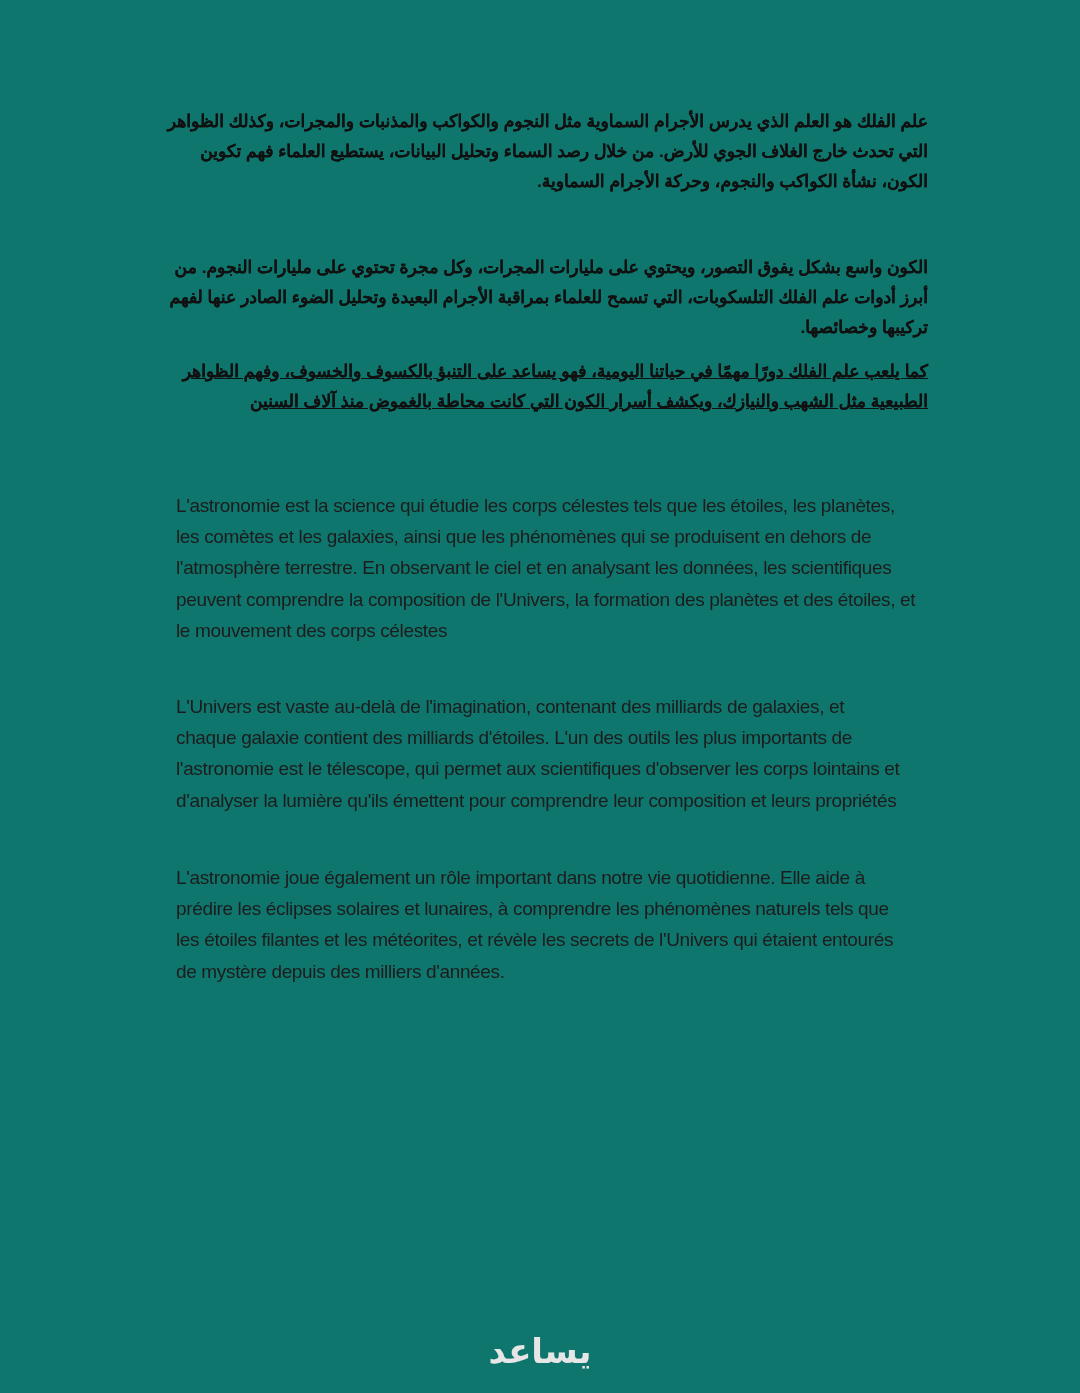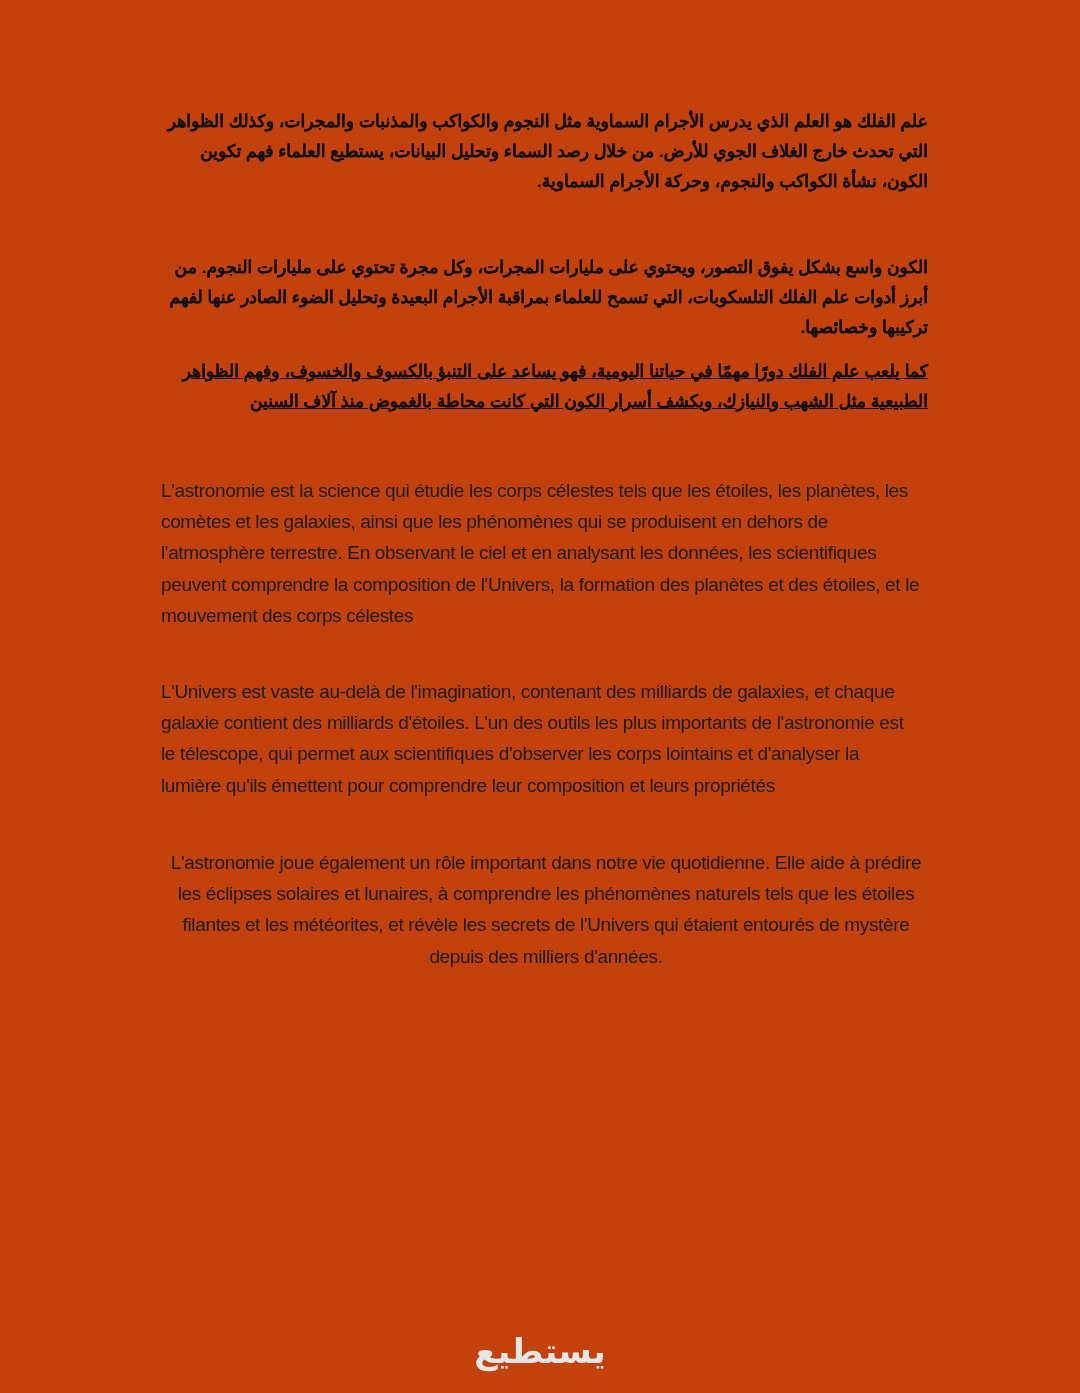--- a/index.html
+++ b/index.html
@@ -12,21 +12,21 @@
       height: 1393px;
       position: relative;
       overflow: hidden;
       color: #1a1a1a;
     }
     .page {
       position: absolute;
       left: 0; top: 0;
       width: 1080px;
       height: 1393px;
-      background: #c2410c;
+      background: #0f766e;
     }
     .ar-section {
       position: absolute;
       left: 160px;
       top: 106px;
       width: 768px;
       direction: rtl;
       text-align: right;
       font-family: "Liberation Sans", sans-serif;
       font-size: 17.2px;
@@ -49,24 +49,24 @@
       top: 475px;
       width: 770px;
       direction: ltr;
       text-align: left;
       font-family: "Liberation Sans", sans-serif;
       font-size: 19px;
       line-height: 31.2px;
       color: #1c1c1c;
       letter-spacing: -0.35px;
     }
-    .fr-section p { margin: 0; }
+    .fr-section p { margin: 15px; }
     .fr-p1 { position: absolute; top: 0; left: 0; right: 0; }
     .fr-p2 { position: absolute; top: 201px; left: 0; right: 16px; }
-    .fr-p3 { position: absolute; top: 372px; left: 0; right: 0; text-align: center; }
+    .fr-p3 { position: absolute; top: 372px; left: 0; right: 0; }
 
     .watermark {
       position: absolute;
       left: 472px;
       top: 1331px;
       width: 136px;
       height: 40px;
       font-family: "DejaVu Sans", sans-serif;
       font-size: 34px;
       font-weight: bold;
@@ -87,15 +87,15 @@
     <p class="ar-p2">الكون واسع بشكل يفوق التصور، ويحتوي على مليارات المجرات، وكل مجرة تحتوي على مليارات النجوم. من أبرز أدوات علم الفلك التلسكوبات، التي تسمح للعلماء بمراقبة الأجرام البعيدة وتحليل الضوء الصادر عنها لفهم تركيبها وخصائصها.</p>
     <p class="ar-p3">كما يلعب علم الفلك دورًا مهمًا في حياتنا اليومية، فهو يساعد على التنبؤ بالكسوف والخسوف، وفهم الظواهر الطبيعية مثل الشهب والنيازك، ويكشف أسرار الكون التي كانت محاطة بالغموض منذ آلاف السنين</p>
   </section>
 
   <section class="fr-section">
     <p class="fr-p1">L'astronomie est la science qui étudie les corps célestes tels que les étoiles, les planètes, les comètes et les galaxies, ainsi que les phénomènes qui se produisent en dehors de l'atmosphère terrestre. En observant le ciel et en analysant les données, les scientifiques peuvent comprendre la composition de l'Univers, la formation des planètes et des étoiles, et le mouvement des corps célestes</p>
     <p class="fr-p2">L'Univers est vaste au-delà de l'imagination, contenant des milliards de galaxies, et chaque galaxie contient des milliards d'étoiles. L'un des outils les plus importants de l'astronomie est le télescope, qui permet aux scientifiques d'observer les corps lointains et d'analyser la lumière qu'ils émettent pour comprendre leur composition et leurs propriétés</p>
     <p class="fr-p3">L'astronomie joue également un rôle important dans notre vie quotidienne. Elle aide à prédire les éclipses solaires et lunaires, à comprendre les phénomènes naturels tels que les étoiles filantes et les météorites, et révèle les secrets de l'Univers qui étaient entourés de mystère depuis des milliers d'années.</p>
   </section>
 
-  <div class="watermark">يستطيع</div>
+  <div class="watermark">يساعد</div>
 
 </div>
 
 </body></html>

